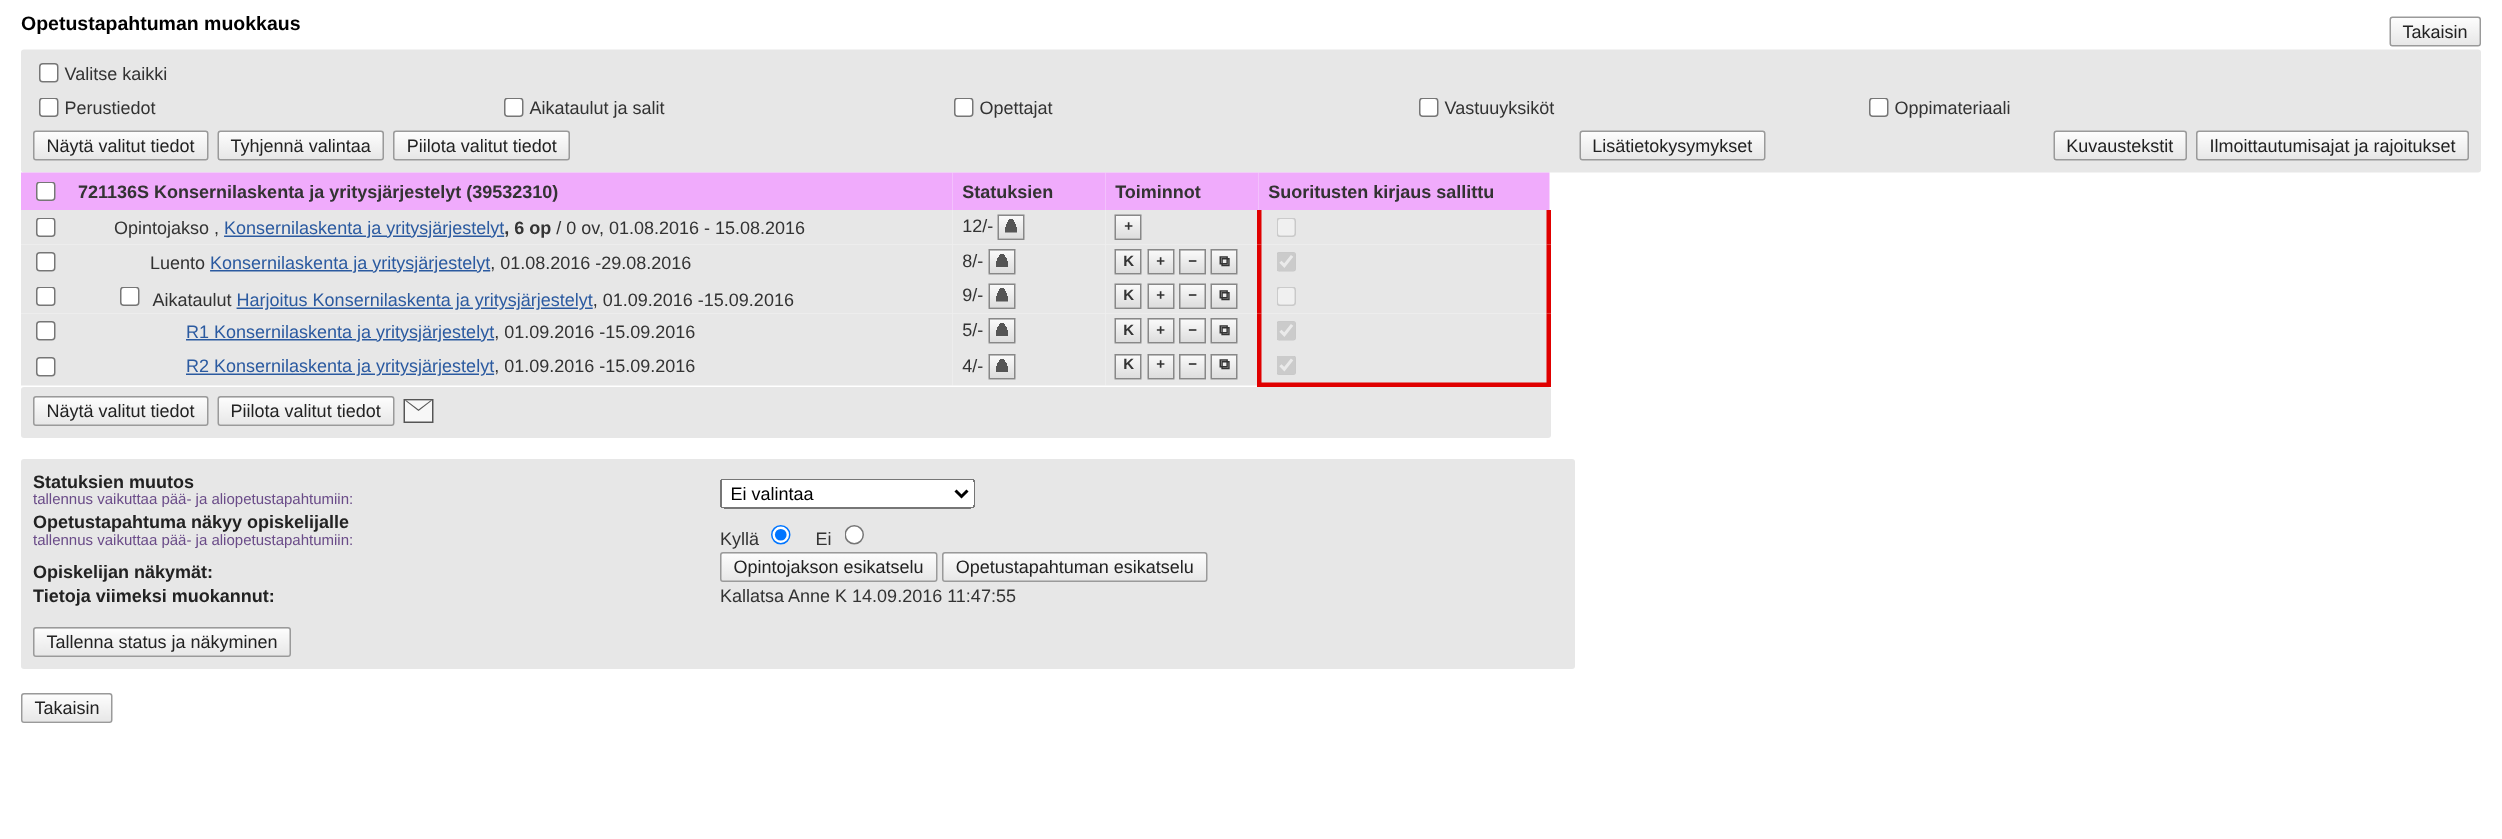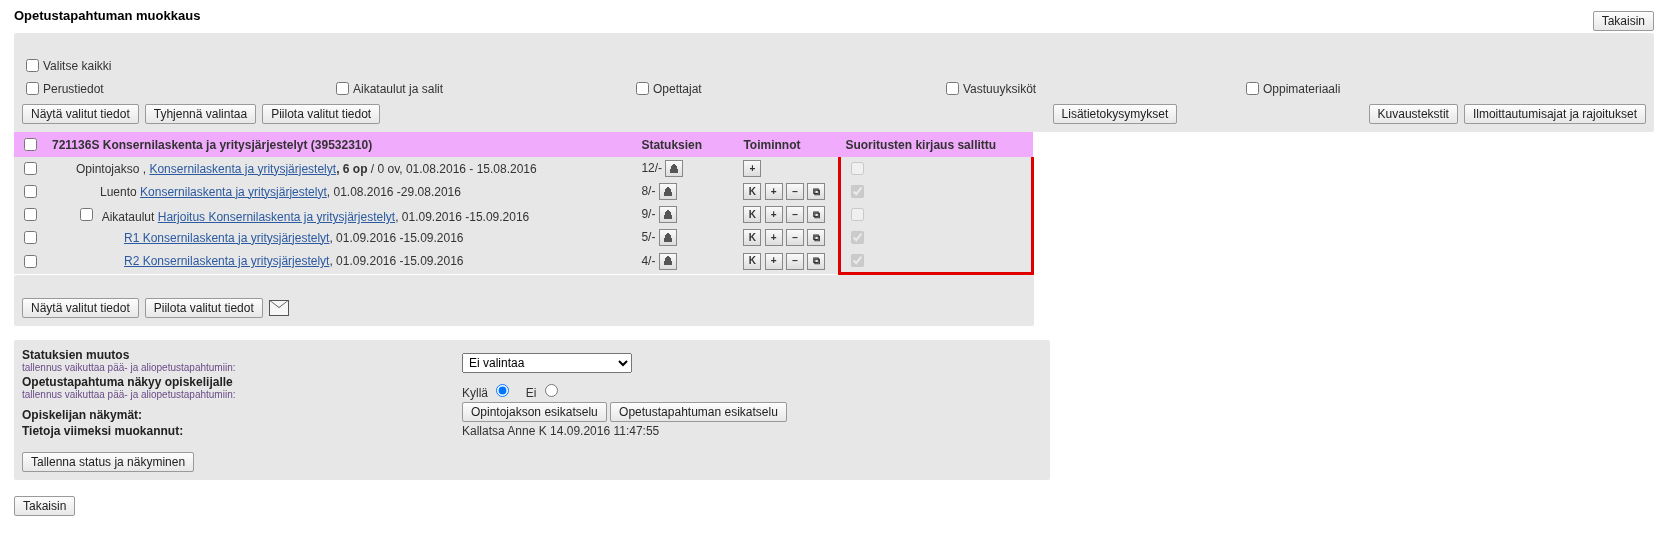--- a/index.html
+++ b/index.html
@@ -30,21 +30,21 @@
     border: 1px solid #9a9a9a;
     border-radius: 2px;
     padding: 2px 8px;
     font-size: 12px;
     font-family: inherit;
     cursor: pointer;
     color: #222;
   }
   .panel {
     background: #e7e7e7;
-    padding: 23px 8px 8px 8px;
+    padding: 6px 8px 8px 8px;
     border-radius: 2px;
   }
   .checkboxes-row {
     display: flex;
     flex-wrap: wrap;
   }
   .chk-item {
     display: flex;
     align-items: center;
     white-space: nowrap;
@@ -156,20 +156,21 @@
     font-weight: bold;
     color: #222;
   }
   .form-row .label-col .sub {
     font-size: 10px;
     color: #6a4b88;
     font-weight: normal;
   }
   .form-row .ctrl-col {
     flex: 1;
+    margin-left: 18px;
   }
   select {
     font-family: inherit;
     font-size: 12px;
     padding: 1px 2px;
     width: 170px;
   }
   .radio-set label { margin-right: 10px; }
   .bottom-area { margin-top: 16px; }
   .th-highlight {

